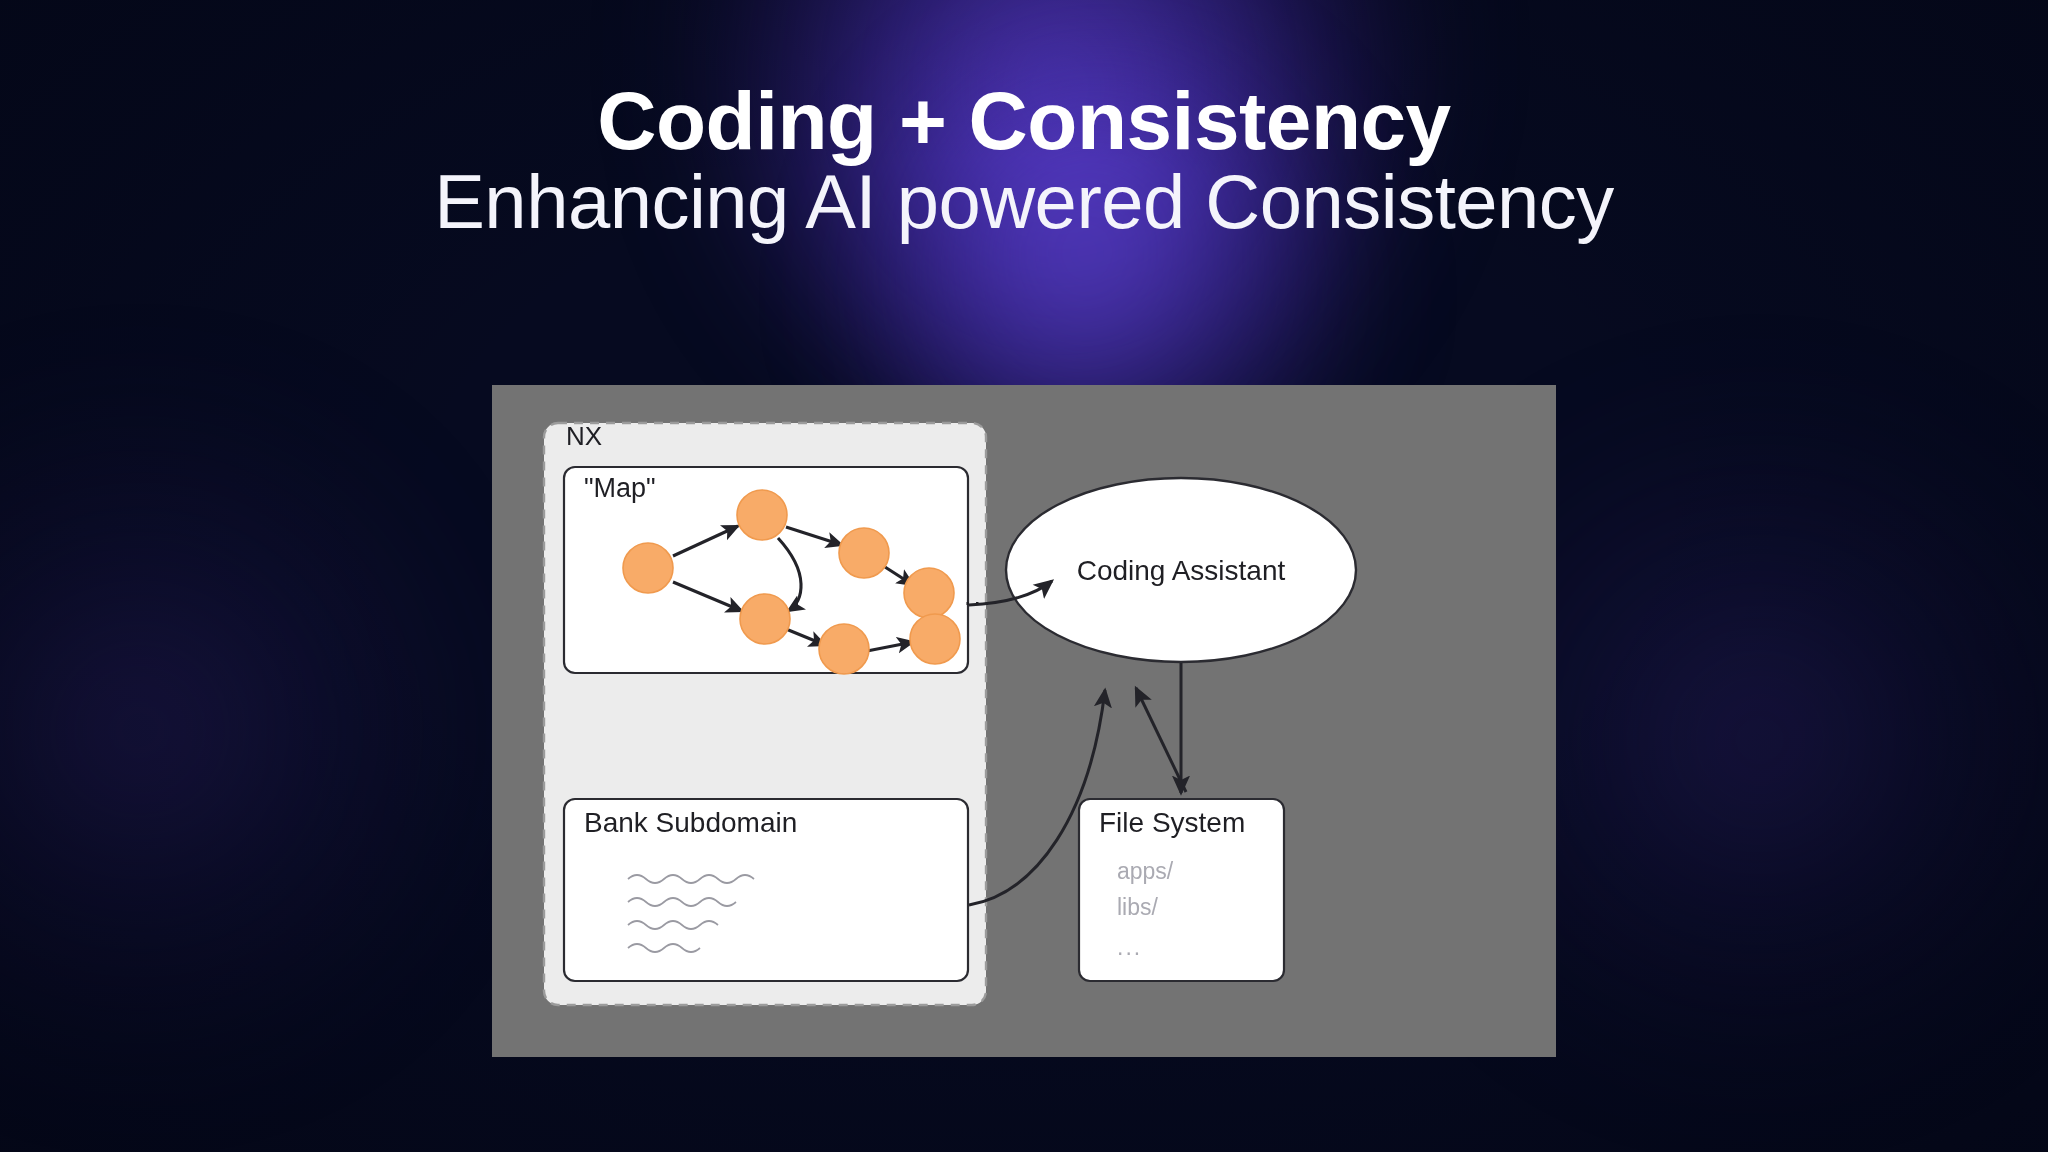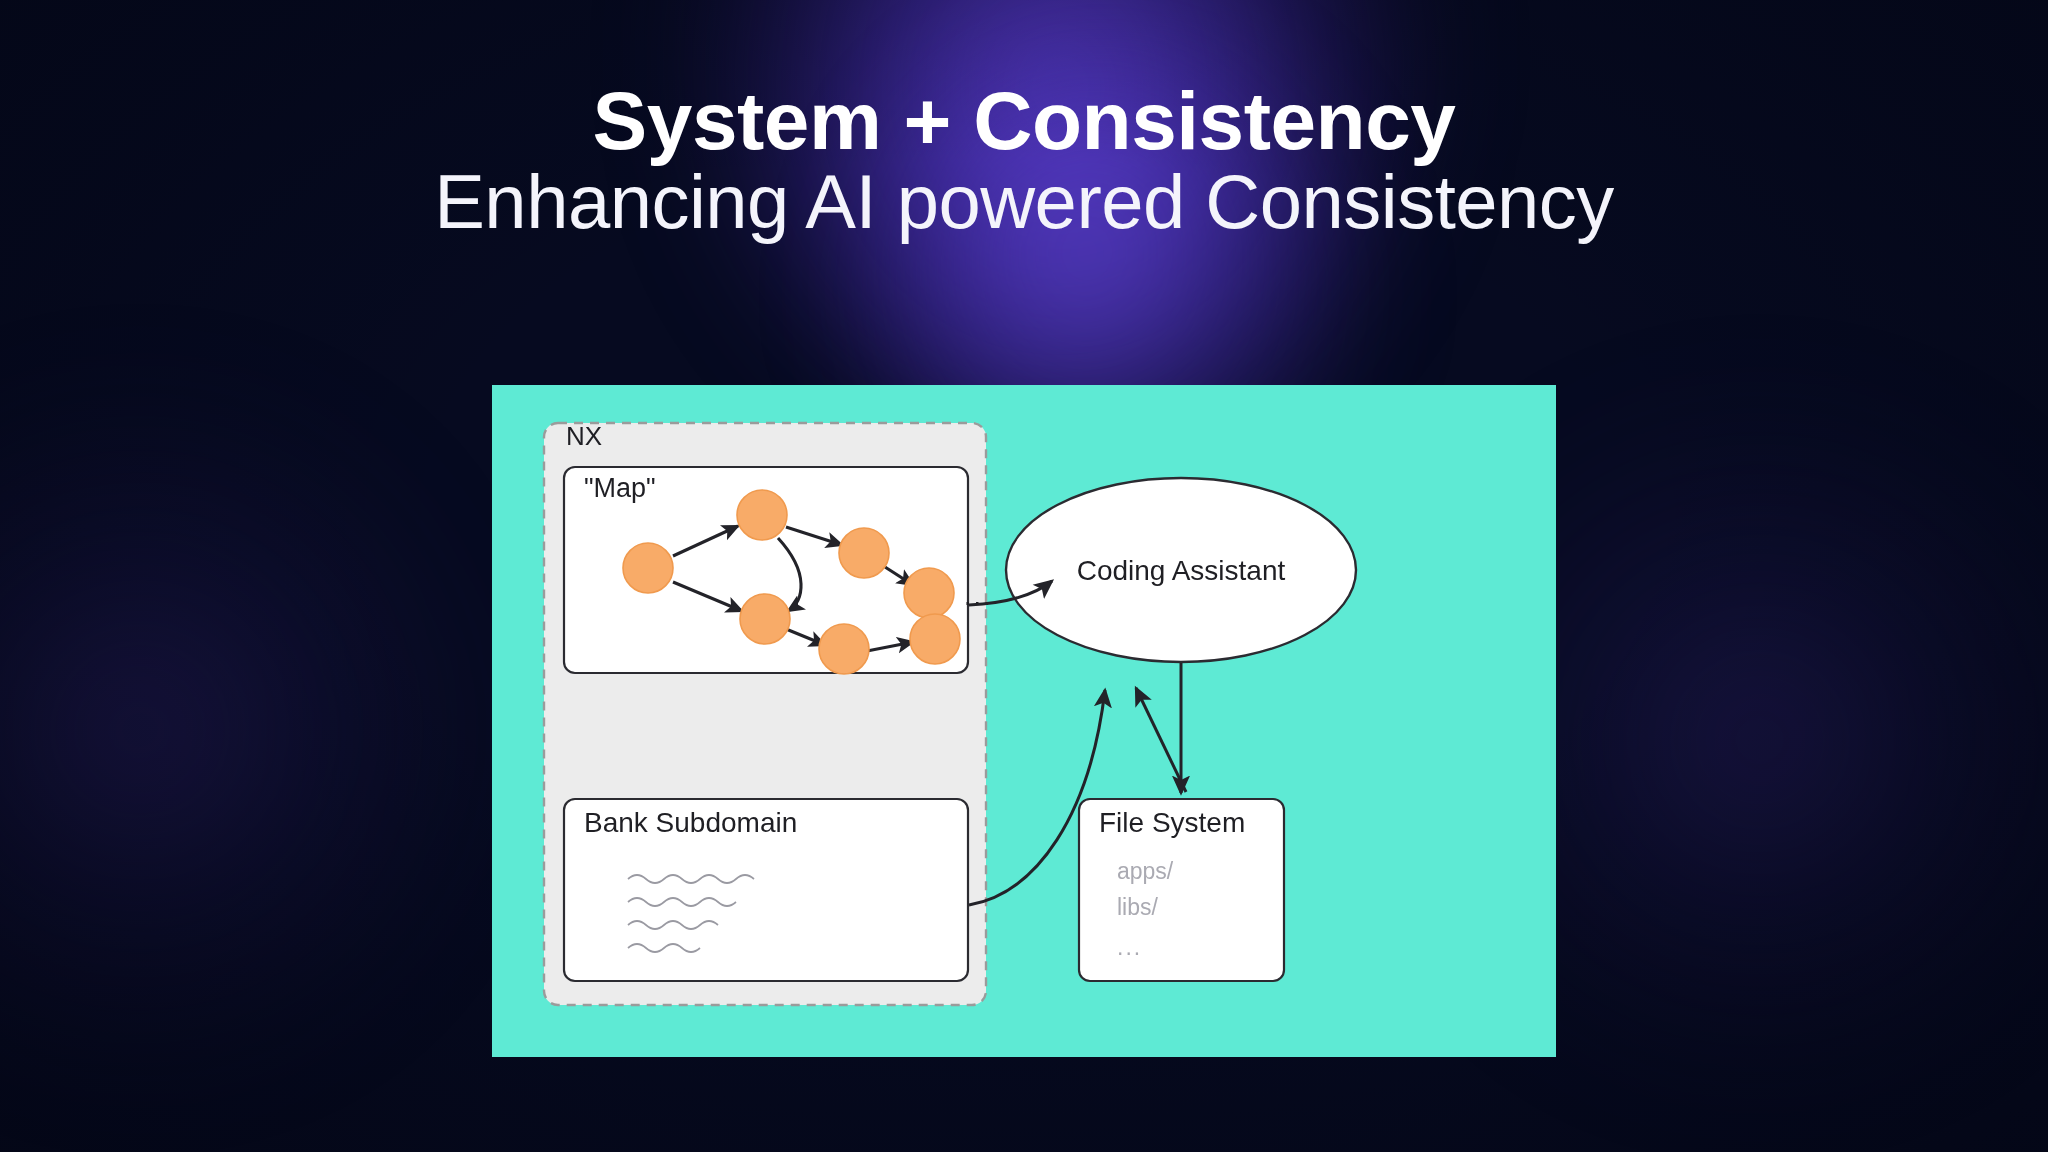--- a/index.html
+++ b/index.html
@@ -88,21 +88,21 @@
     font-weight: 400;
     letter-spacing: -0.5px;
     line-height: 1.0;
     white-space: nowrap;
   }
   
   #diagram-card {
     position: absolute;
     left: 492px; top: 385px;
     width: 1064px; height: 672px;
-    background: #5eead4;
+    background: #737373;
   }
   #diagram-svg {
     position: absolute;
     left: 0; top: 0;
     width: 1064px; height: 672px;
   }
   .node-label {
     font-family: "Liberation Sans", sans-serif;
     fill: #1f1f24;
   }
@@ -111,21 +111,21 @@
 <body>
 
 <div id="stage">
 
   <div class="glow" id="glow-main"></div>
   <div class="glow" id="glow-main-2"></div>
   <div class="glow" id="glow-left"></div>
   <div class="glow" id="glow-right"></div>
   <div id="vignette"></div>
 
-  <div id="title">System + Consistency</div>
+  <div id="title">Coding + Consistency</div>
   <div id="subtitle">Enhancing AI powered Consistency</div>
 
   <div id="diagram-card">
     <svg id="diagram-svg" viewBox="0 0 1064 672">
       <defs>
         <marker id="arrow-dark" viewBox="0 0 12 12" refX="10" refY="6" markerWidth="7" markerHeight="7" orient="auto-start-reverse">
           <path d="M0,0.8 L11.5,6 L0,11.2 L2.6,6 Z" fill="#232329"></path>
         </marker>
         <marker id="arrow-node" viewBox="0 0 12 12" refX="10" refY="6" markerWidth="6.2" markerHeight="6.2" orient="auto-start-reverse">
           <path d="M0,0.8 L11.5,6 L0,11.2 L2.6,6 Z" fill="#232329"></path>

